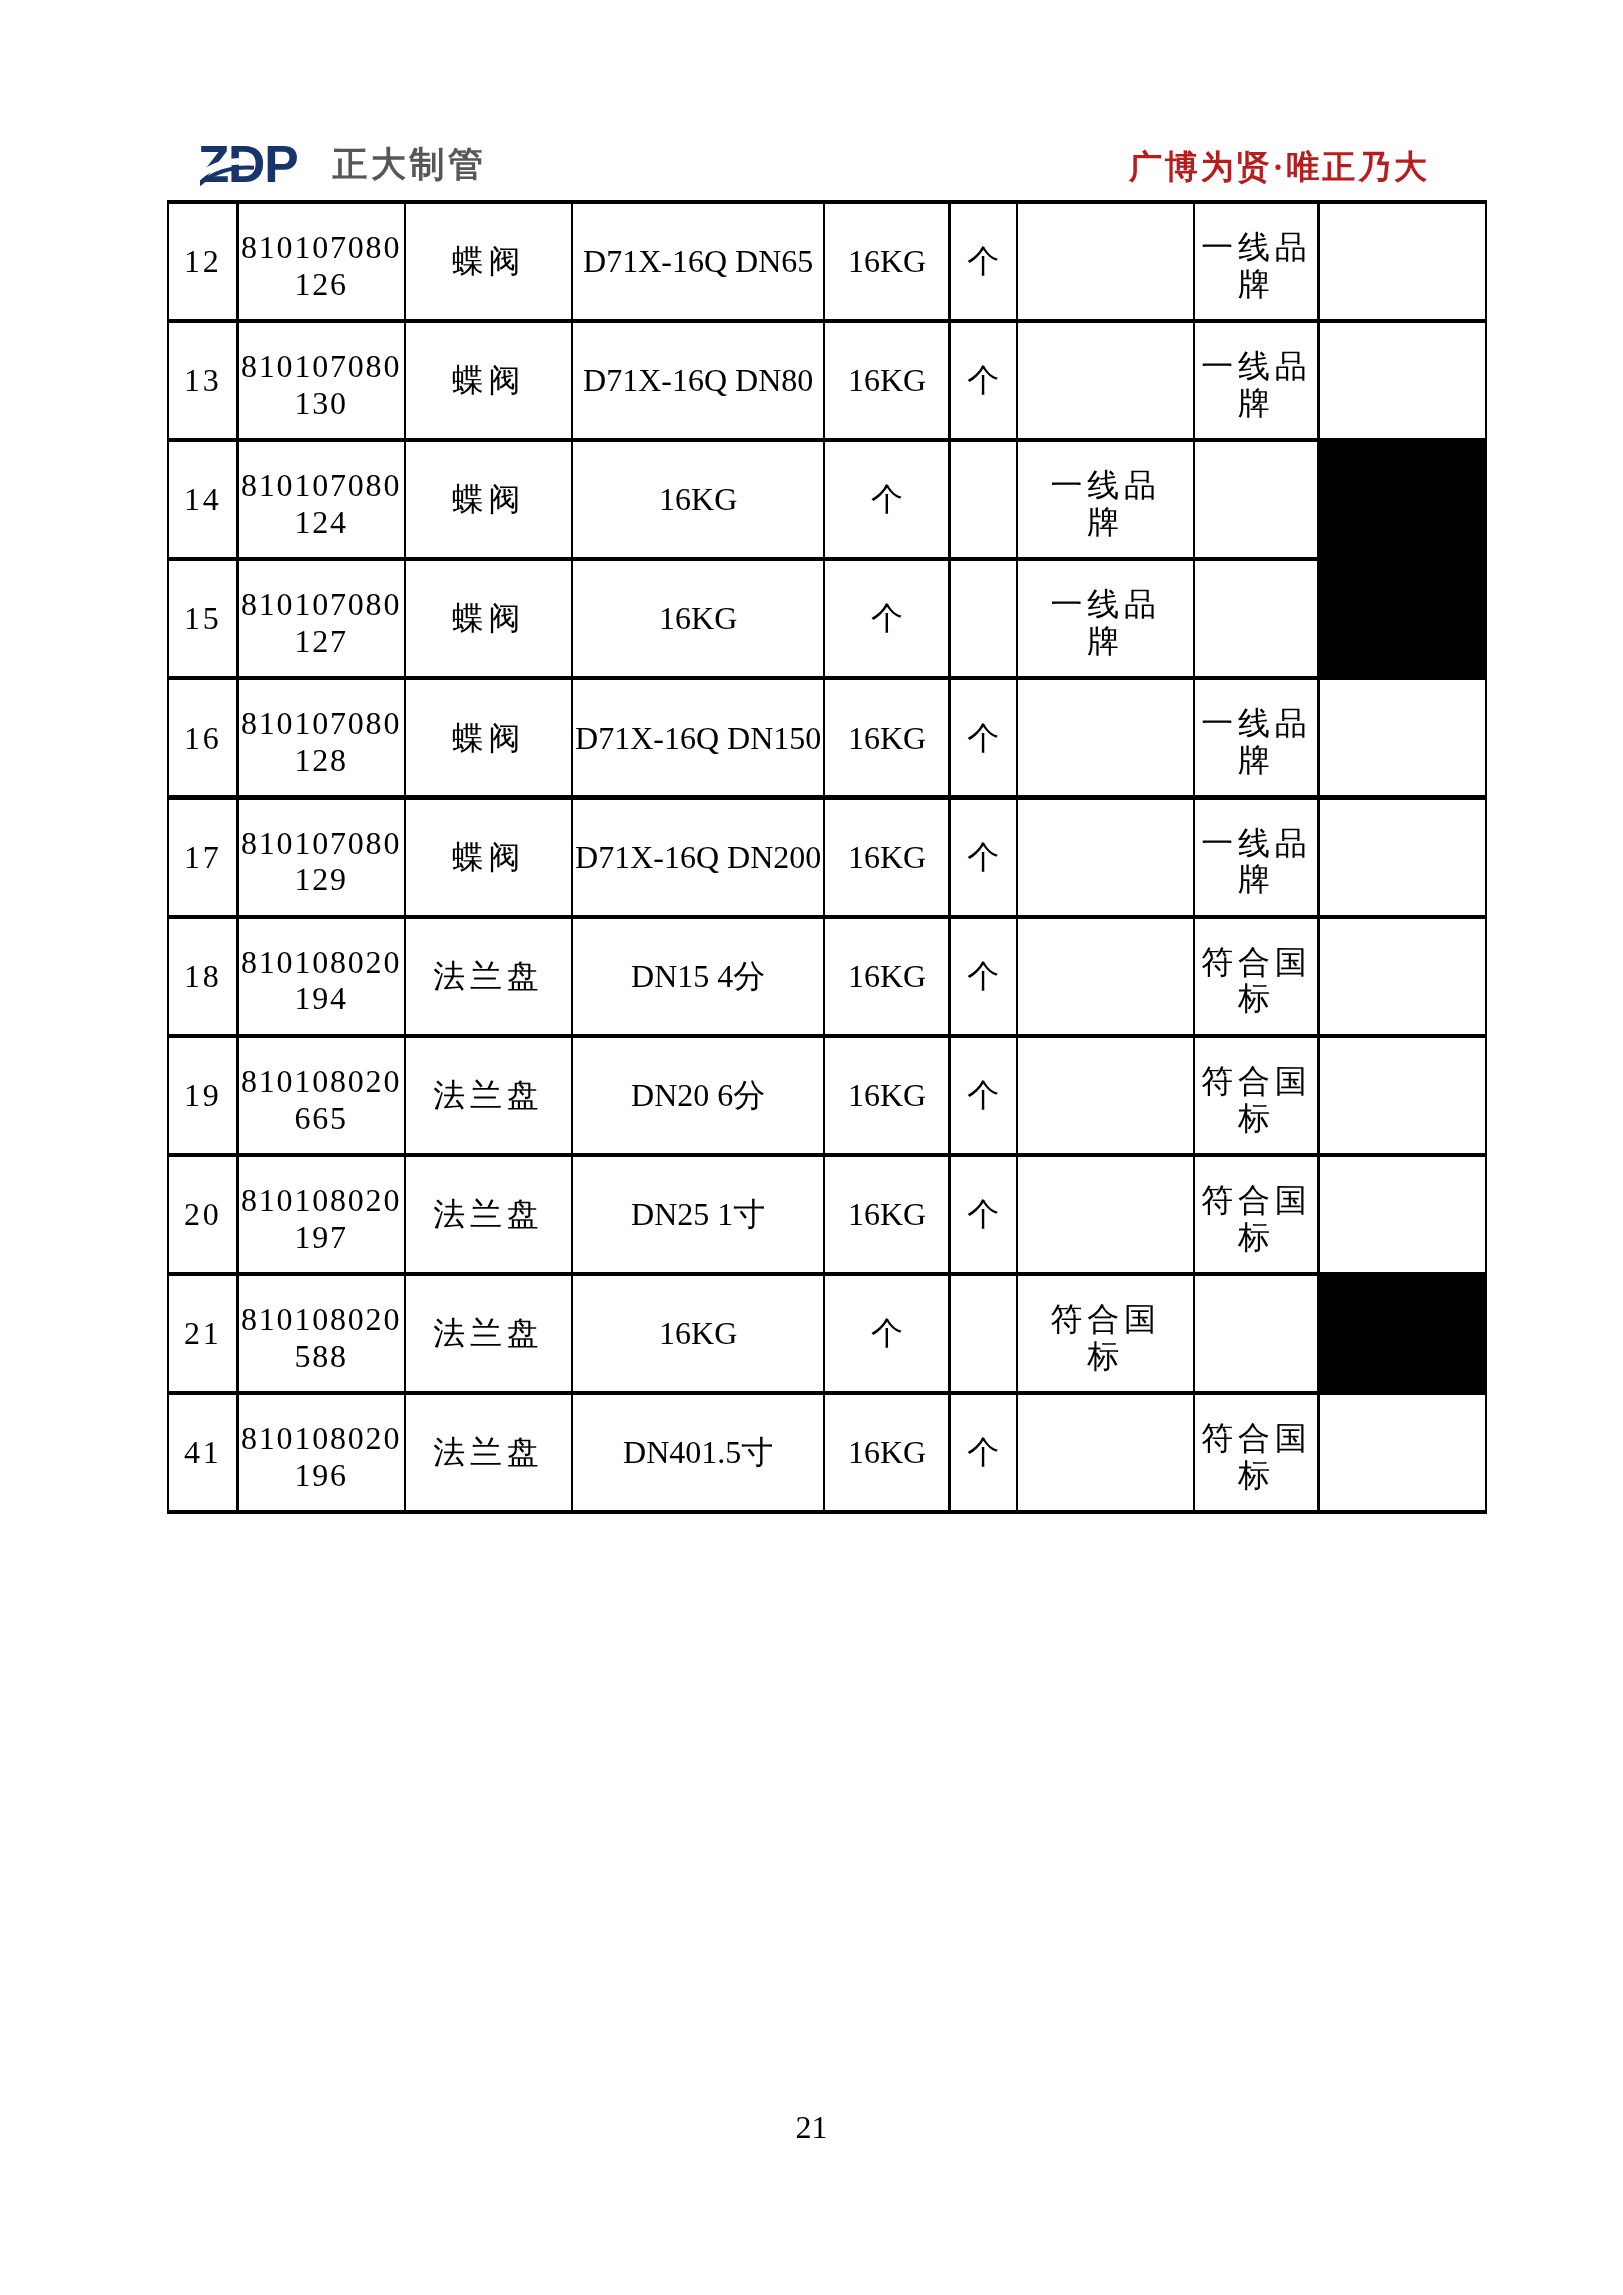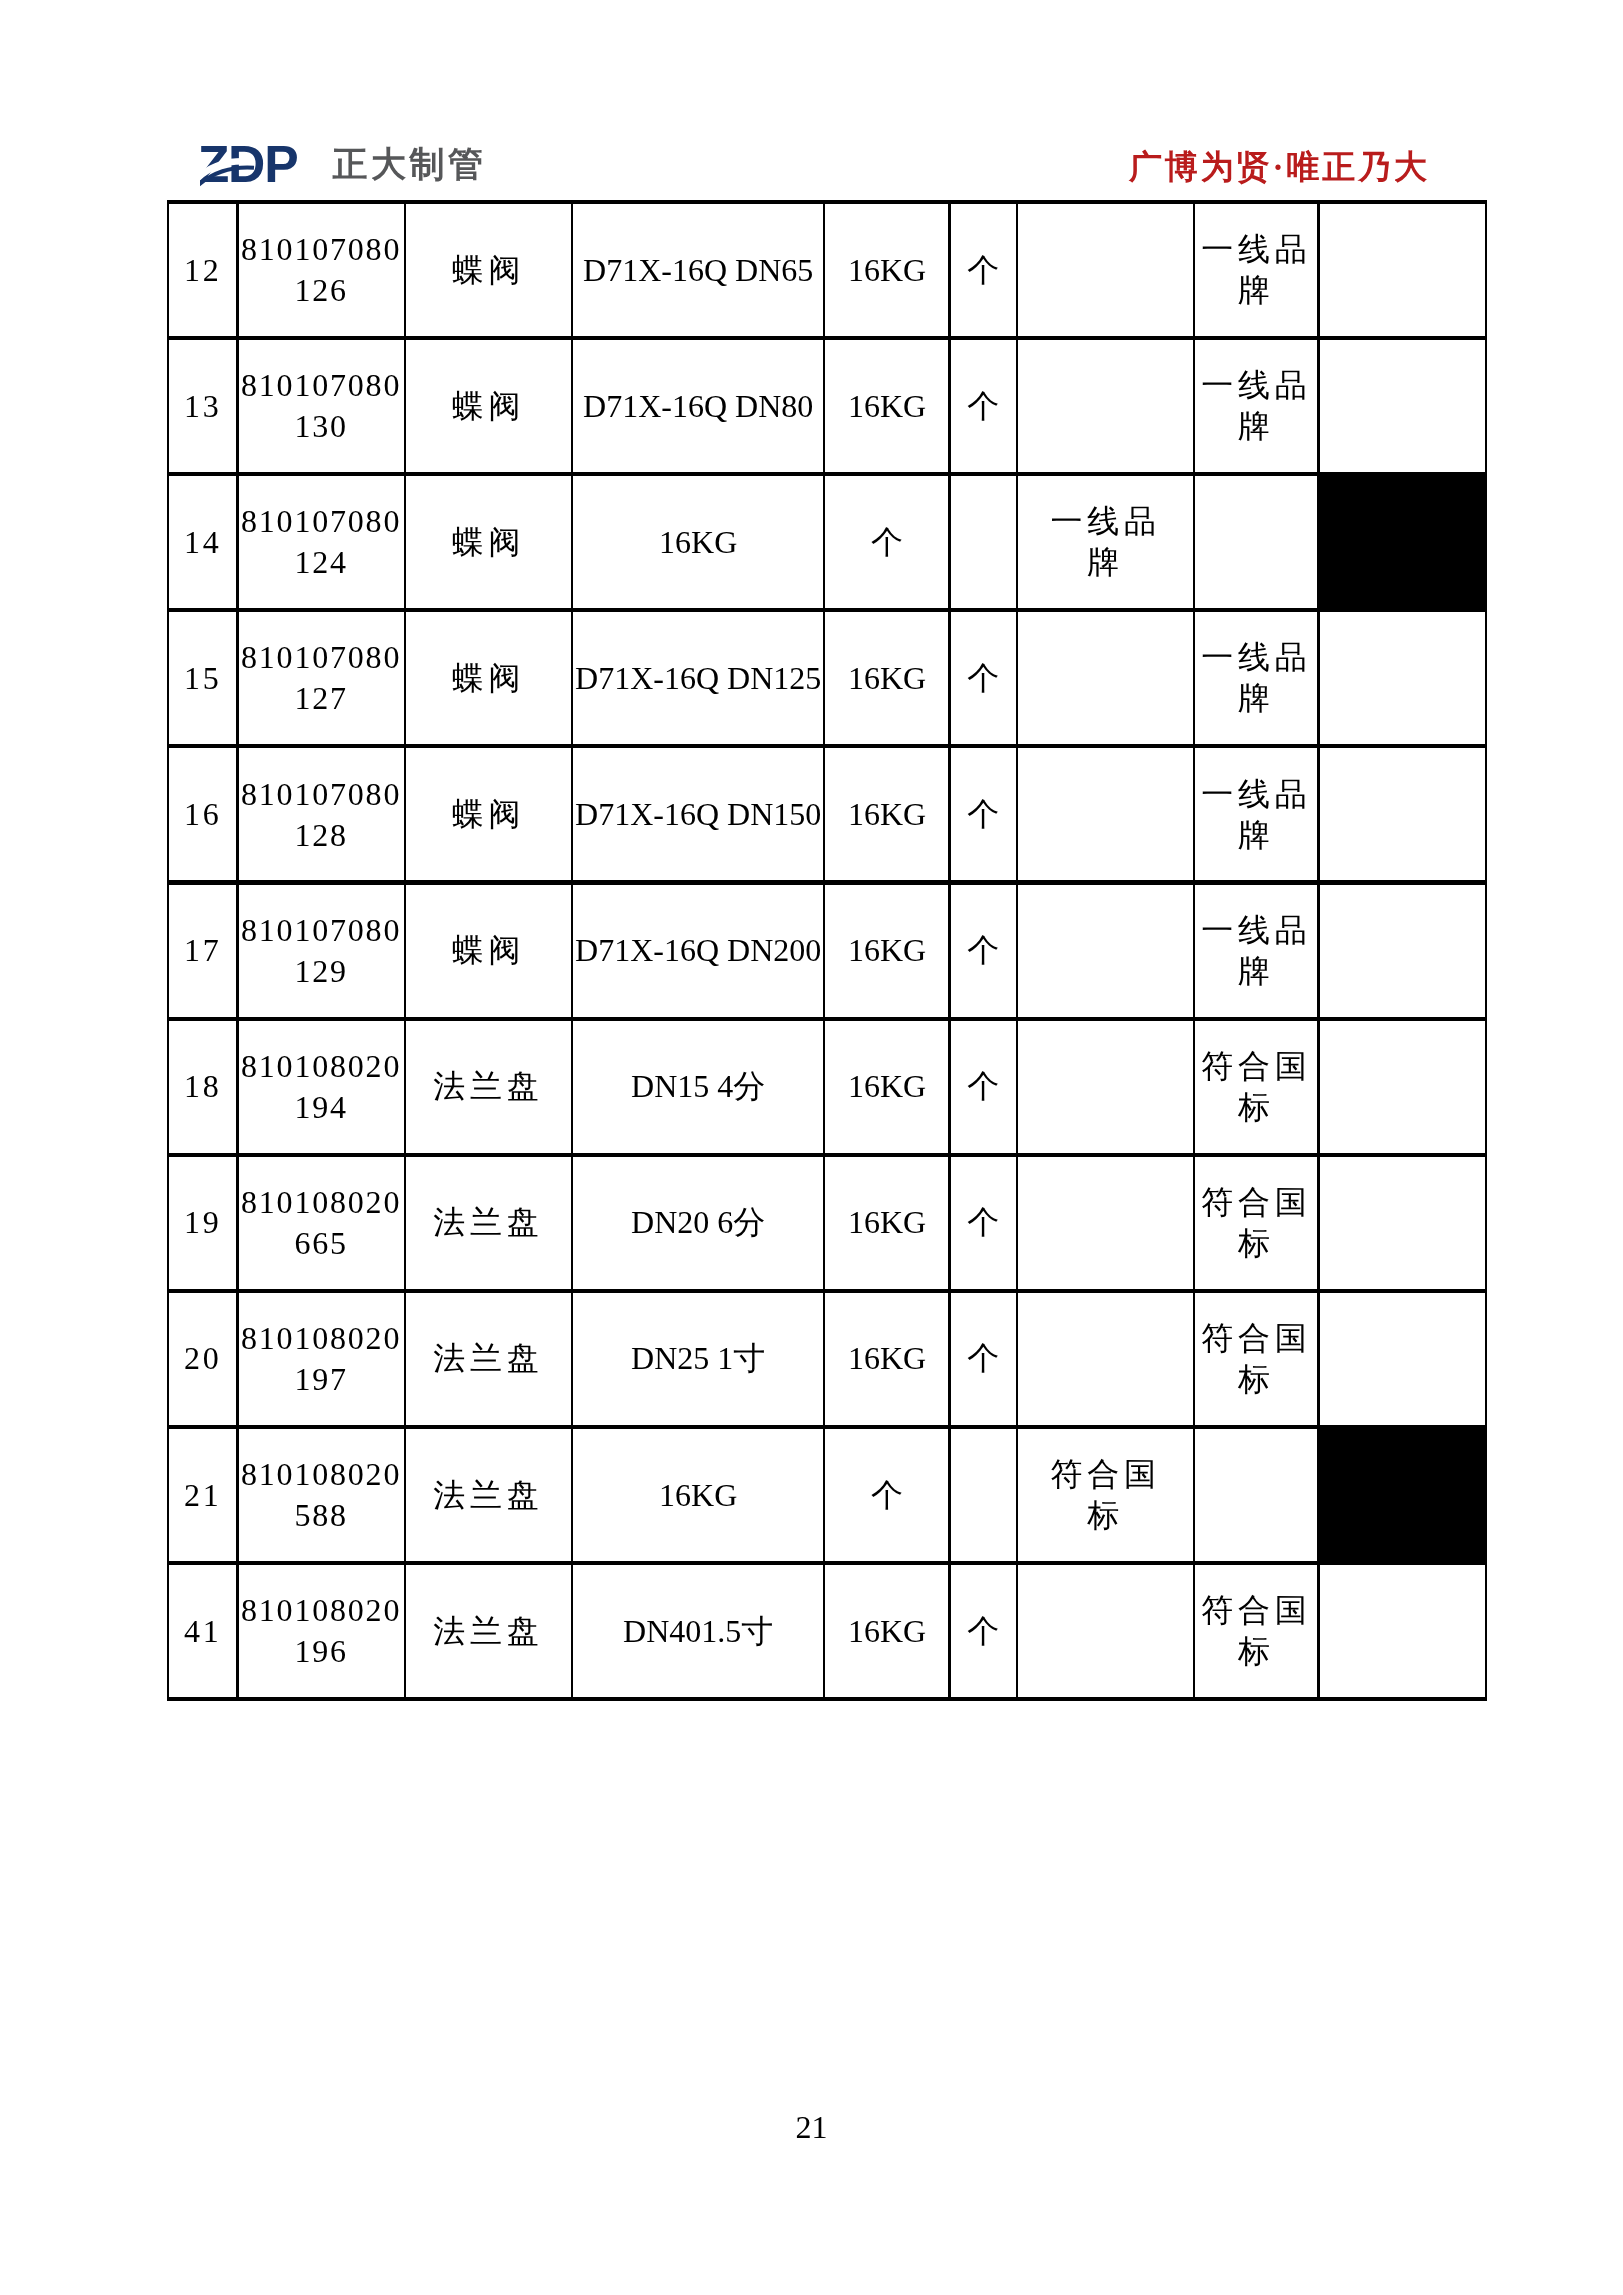--- a/index.html
+++ b/index.html
@@ -21,21 +21,21 @@
     font-family:"Liberation Serif","DejaVu Serif",serif;
   }
   
   .sheet-table{
     position:absolute;left:167px;top:200px;width:1320px;box-sizing:border-box;
     background:#000;padding:4.1px 2.3px;display:flex;flex-direction:column;row-gap:4.1px;
   }
   .row{
     display:grid;
     grid-template-columns:67px 165px 165px 250px 123px 65px 175px 122px 165px;
-    column-gap:2.3px;height:132px;background:#000;font-family:Liberation Serif, serif;
+    column-gap:2.3px;height:115px;background:#000;font-family:Liberation Serif, serif;
   }
   .cell{
     background:#fff;display:flex;align-items:center;justify-content:center;
     font-size:32px;line-height:1.15;text-align:center;overflow:hidden;
   }
   .cell.multi{flex-direction:column;justify-content:space-around;padding:25px 0;box-sizing:border-box;}
   .c1{letter-spacing:2.9px;}
   .c2{letter-spacing:1.8px;}
   .c3, .c8{letter-spacing:4.7px;}
   .line{white-space:nowrap;}
@@ -113,21 +113,20 @@
     <div class="cell c9"></div>
   </div>
 
   <div class="row">
     <div class="cell c1">15</div>
     <div class="cell c2 multi">
         <div class="line">810107080</div>
         <div class="line">127</div>
       </div>
     <div class="cell c3">蝶阀</div>
-    <div class="cell c4">D71X-16Q DN125</div>
     <div class="cell c5">16KG</div>
     <div class="cell c6">个</div>
     <div class="cell c7"></div>
     <div class="cell c8 multi">
         <div class="line">一线品</div>
         <div class="line">牌</div>
       </div>
     <div class="cell c9"></div>
   </div>
 

